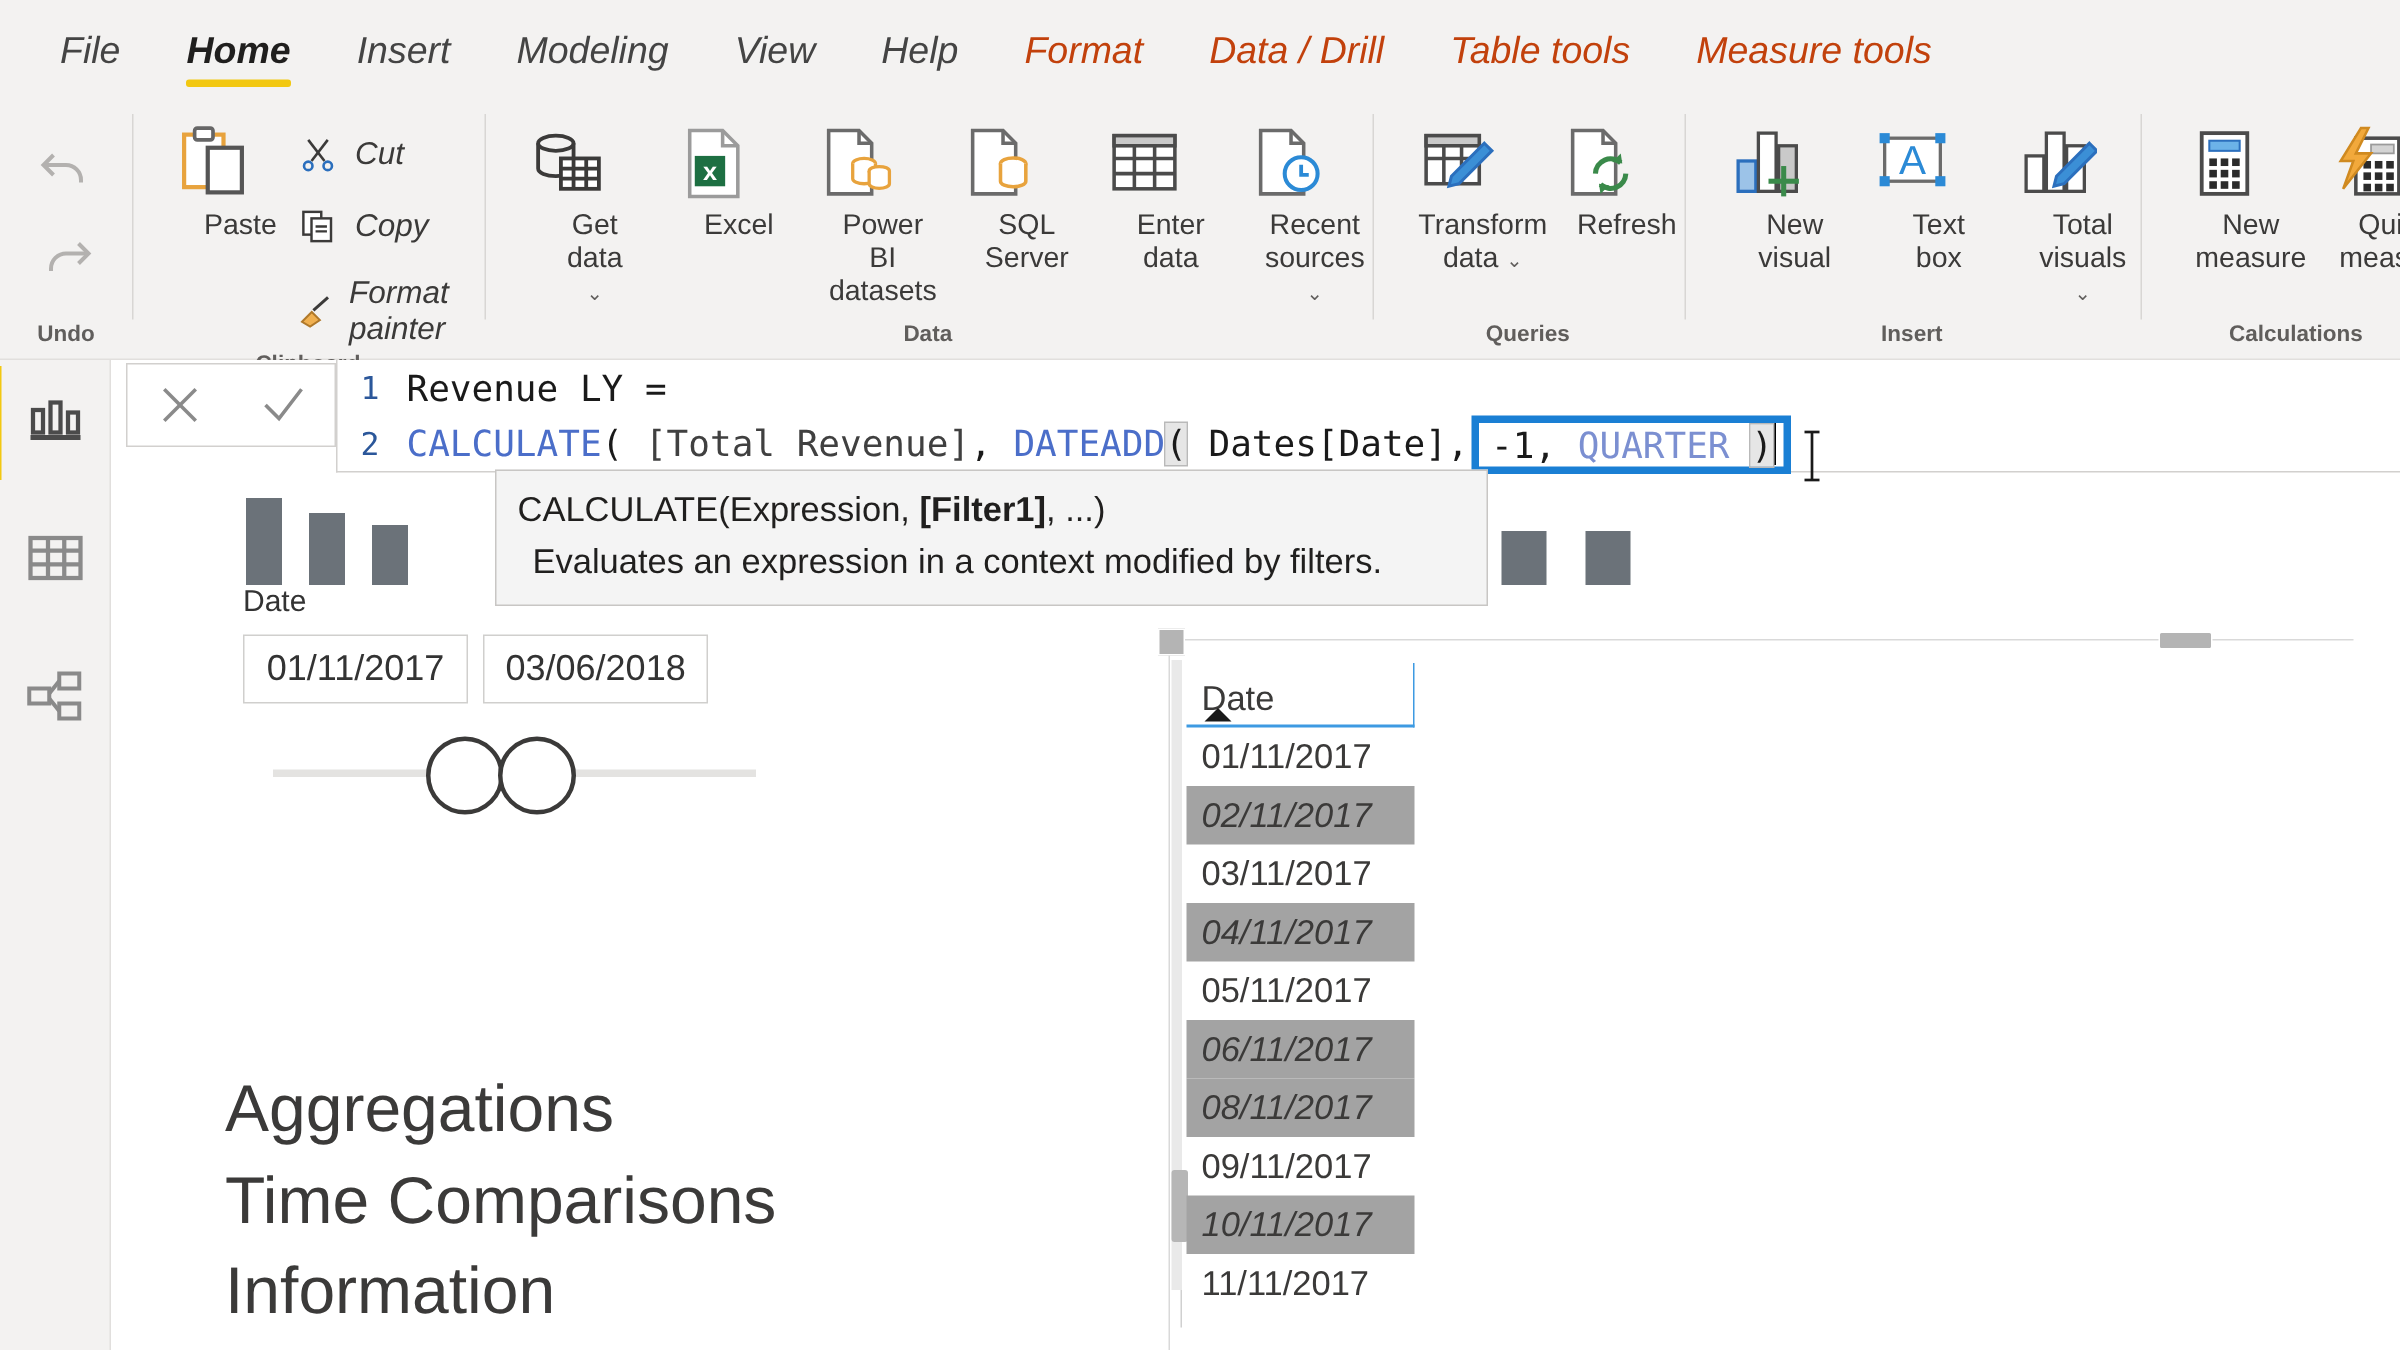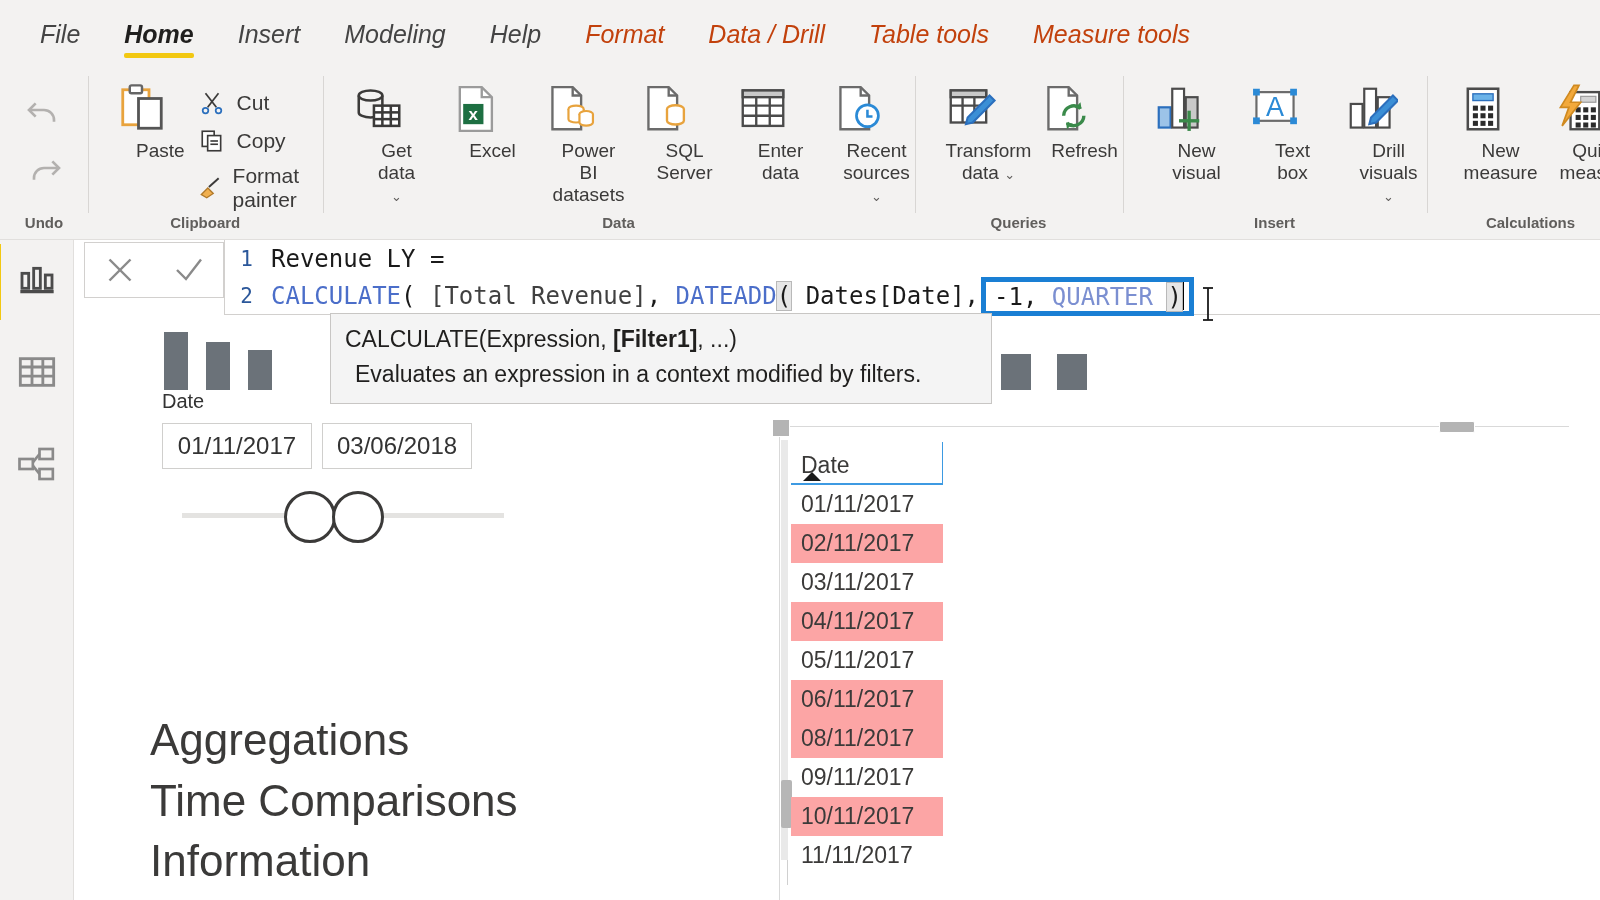--- a/index.html
+++ b/index.html
@@ -79,21 +79,21 @@
     cursor:default;
   }
   .rbtn .ico { height:58px; display:flex; align-items:center; justify-content:center; }
   .rbtn .cap {
     font-size:19px; color:#3b3a39; text-align:center;
     line-height:1.15; margin-top:2px;margin-left:36px;
   }
   .rbtn .cap .chev { font-size:13px; color:#605e5c; }
 
   
-  .smallbtns { display:flex; flex-direction:column; gap:4px; padding-top:12px; }
+  .smallbtns { display:flex; flex-direction:column; gap:14px; padding-top:12px;font-style:italic; }
   .smallbtn {
     display:flex; align-items:center; gap:10px;
     font-size:21px; color:#3b3a39; cursor:default;
     padding:2px 6px;
   }
   .smallbtn .ico { width:30px; height:30px; display:flex; align-items:center; justify-content:center; }
 
   .undo-col { display:flex; flex-direction:column; gap:14px; padding:16px 14px 0 14px; align-items:center;}
 
   
@@ -286,21 +286,21 @@
     width:0; height:0;
     border-left:9px solid transparent;
     border-right:9px solid transparent;
     border-bottom:9px solid #1a1a1a;
   }
   .tbl-row {
     padding:6px 10px;
     color:#3b3a39;
     white-space:nowrap;
   }
-  .tbl-row.alt { background:#fca5a5; }
+  .tbl-row.alt { background:#a3a3a3;font-style:italic; }
   .tbl-scroll {
     position:absolute; left:2px; top:14px; width:7px; height:420px;
     background:#e9e9e9;
   }
   .tbl-thumb {
     position:absolute; left:0px; top:340px; width:11px; height:48px;
     background:#b6b6b6; border-radius:2px;
   }
   .tbl-vline {
     position:absolute; left:8px; top:14px; width:1px; height:445px;
@@ -308,20 +308,21 @@
   }
 </style>
 </head>
 <body>
 
 <div class="ribbon-tabs">
   <div class="tab">File</div>
   <div class="tab active">Home</div>
   <div class="tab">Insert</div>
   <div class="tab">Modeling</div>
+  <div class="tab">View</div>
   <div class="tab">Help</div>
   <div class="tab contextual">Format</div>
   <div class="tab contextual">Data / Drill</div>
   <div class="tab contextual">Table tools</div>
   <div class="tab contextual">Measure tools</div>
 </div>
 
 <div class="ribbon-body">
 
   <div class="rgroup">
@@ -533,21 +534,21 @@
       </div>
       <div class="rbtn">
         <span class="ico">
           <svg width="54" height="54" viewBox="0 0 32 32" fill="none" stroke="#4b4b4b" stroke-width="1.3">
             <rect x="4" y="13" width="7" height="14" fill="#fff"></rect>
             <rect x="12" y="4" width="7" height="23" fill="#fff"></rect>
             <rect x="20" y="9" width="7" height="18" fill="#fff"></rect>
             <path d="M29 8 L32 11 L19 24 L15 25 L16 21 Z" fill="#3b8fd6" stroke="#2b6fbd" stroke-width="1.2"></path>
           </svg>
         </span>
-        <span class="cap"><span>Drill</span><br><span>visuals</span> <span class="chev">⌄</span></span>
+        <span class="cap"><span>Total</span><br><span>visuals</span> <span class="chev">⌄</span></span>
       </div>
     </div>
     <div class="rgroup-label">Insert</div>
   </div>
 
   <div class="rgroup">
     <div class="rgroup-items">
       <div class="rbtn">
         <span class="ico">
           <svg width="54" height="54" viewBox="0 0 32 32" fill="none">

